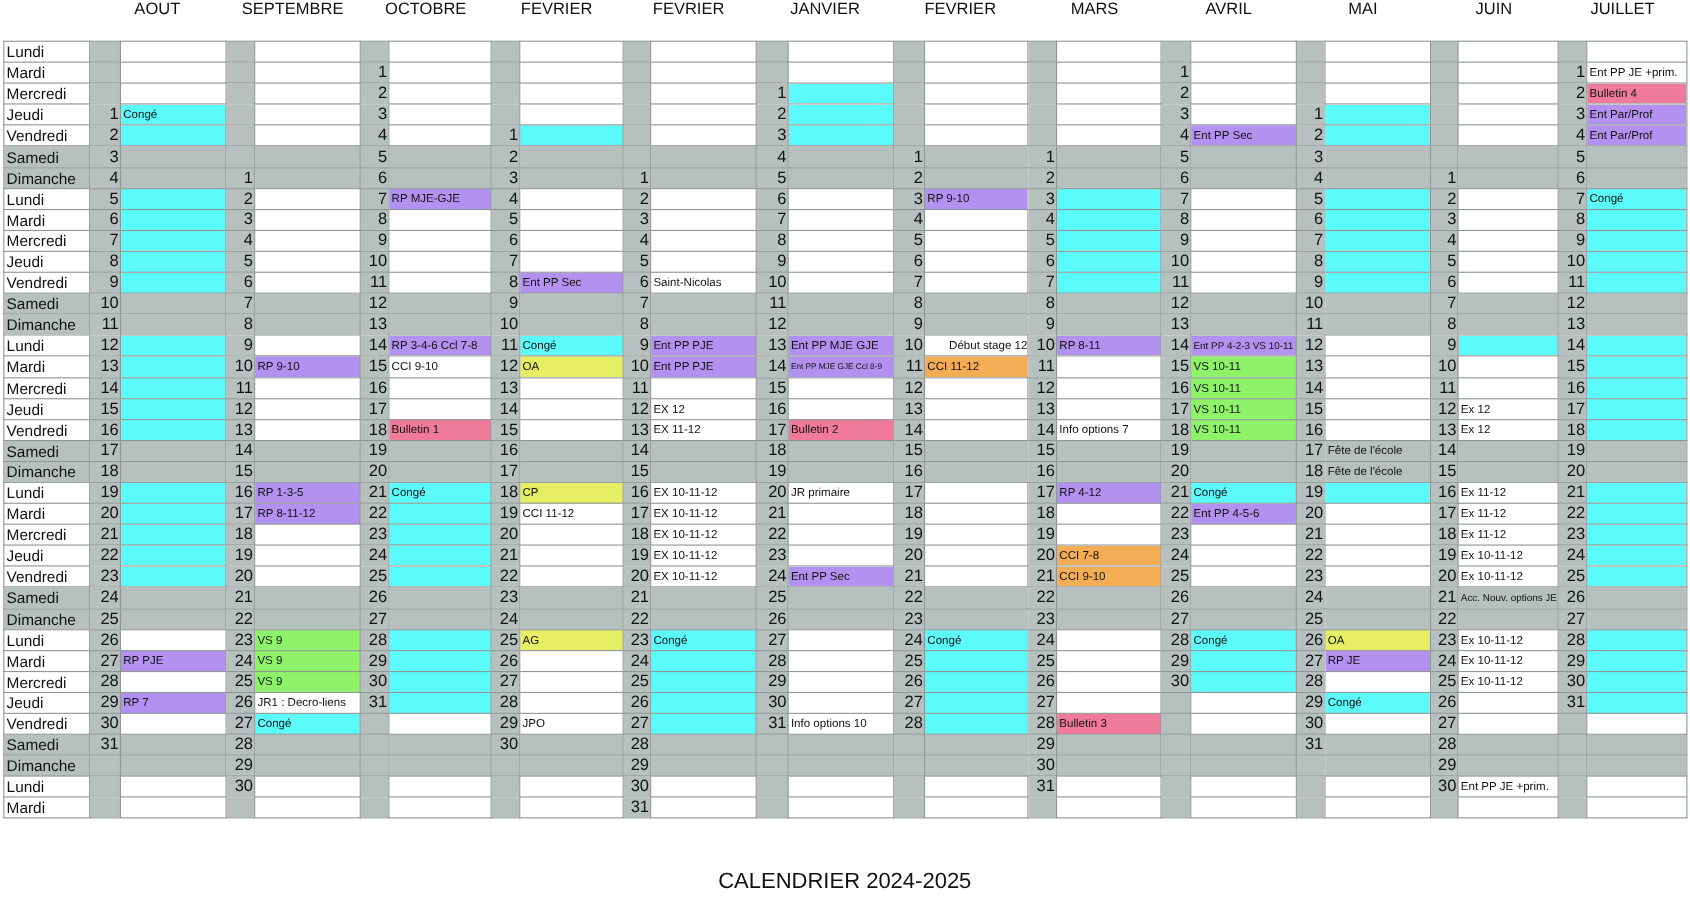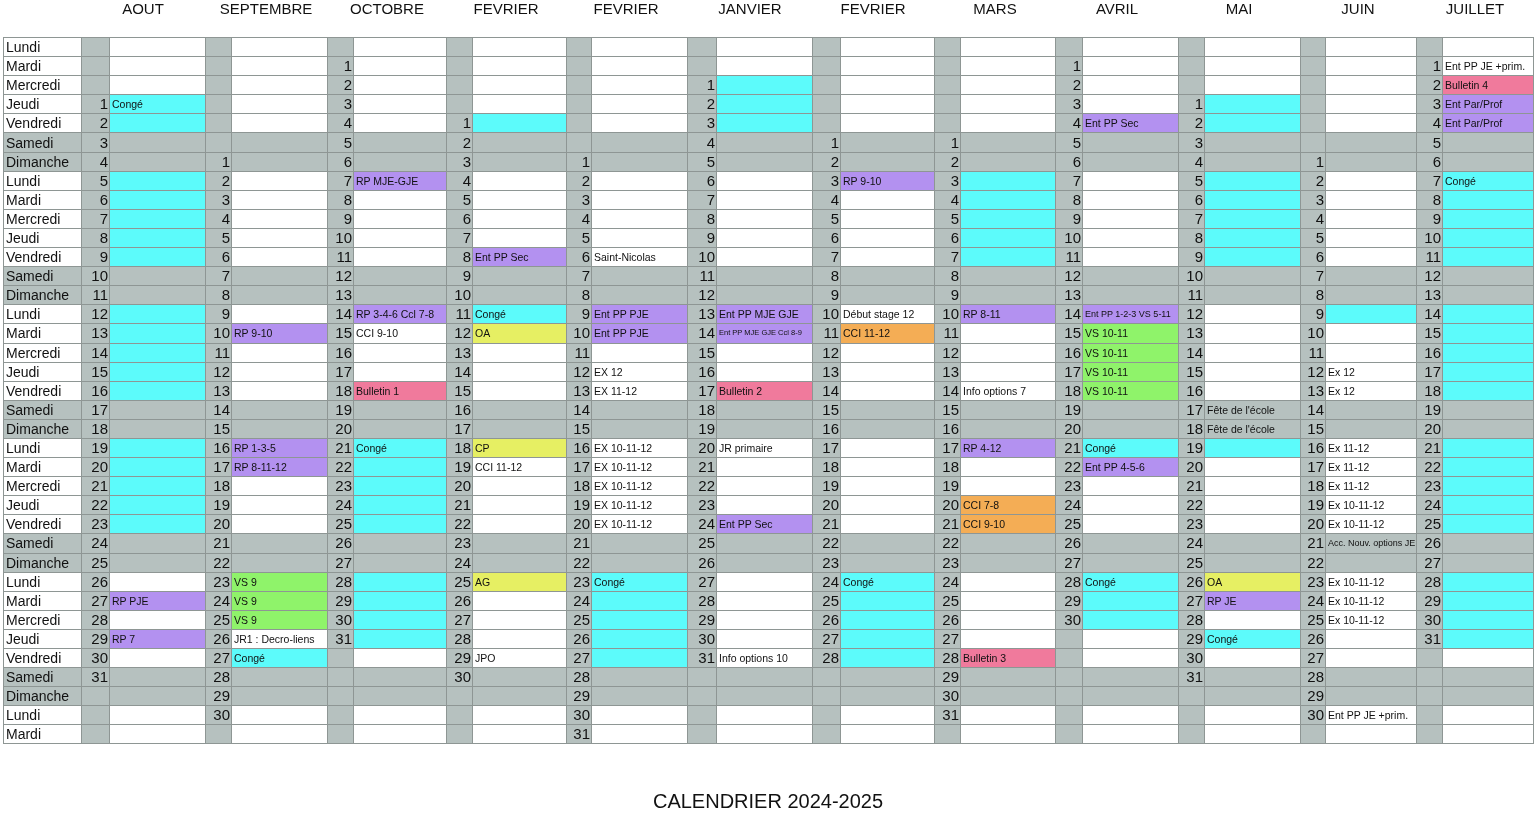--- a/index.html
+++ b/index.html
@@ -427,25 +427,25 @@
         <td class="ev" style="width: 93px;"></td>
         <td class="num" style="width: 24px;">14</td>
         <td class="ev c-rp" style="width: 90px;"> RP 3-4-6 Ccl 7-8</td>
         <td class="num" style="width: 24px;">11</td>
         <td class="ev c-conge" style="width: 91px;">Congé</td>
         <td class="num" style="width: 23px;">9</td>
         <td class="ev c-rp" style="width: 93px;">Ent PP  PJE</td>
         <td class="num" style="width: 27px;">13</td>
         <td class="ev c-rp" style="width: 93px;">Ent PP MJE GJE</td>
         <td class="num" style="width: 26px;">10</td>
-        <td class="ev" style="width: 91px;">Début stage 12</td>
+        <td class="ev" style="width: 91px; text-align: right;">Début stage 12</td>
         <td class="num" style="width: 24px;">10</td>
         <td class="ev c-rp" style="width: 92px;">RP 8-11</td>
         <td class="num" style="width: 25px;">14</td>
-        <td class="ev c-rp c-sm" style="width: 93px;">Ent PP 1-2-3 VS 5-11</td>
+        <td class="ev c-rp c-sm" style="width: 93px;">Ent PP 4-2-3 VS 10-11</td>
         <td class="num" style="width: 24px;">12</td>
         <td class="ev" style="width: 93px;"></td>
         <td class="num" style="width: 23px;">9</td>
         <td class="ev c-conge" style="width: 88px;"></td>
         <td class="num" style="width: 24px;">14</td>
         <td class="ev c-conge" style="width: 88px;"></td>
       </tr>
       <tr>
         <td class="day" style="width: 75px;">Mardi</td>
         <td class="num" style="width: 26px;">13</td>

